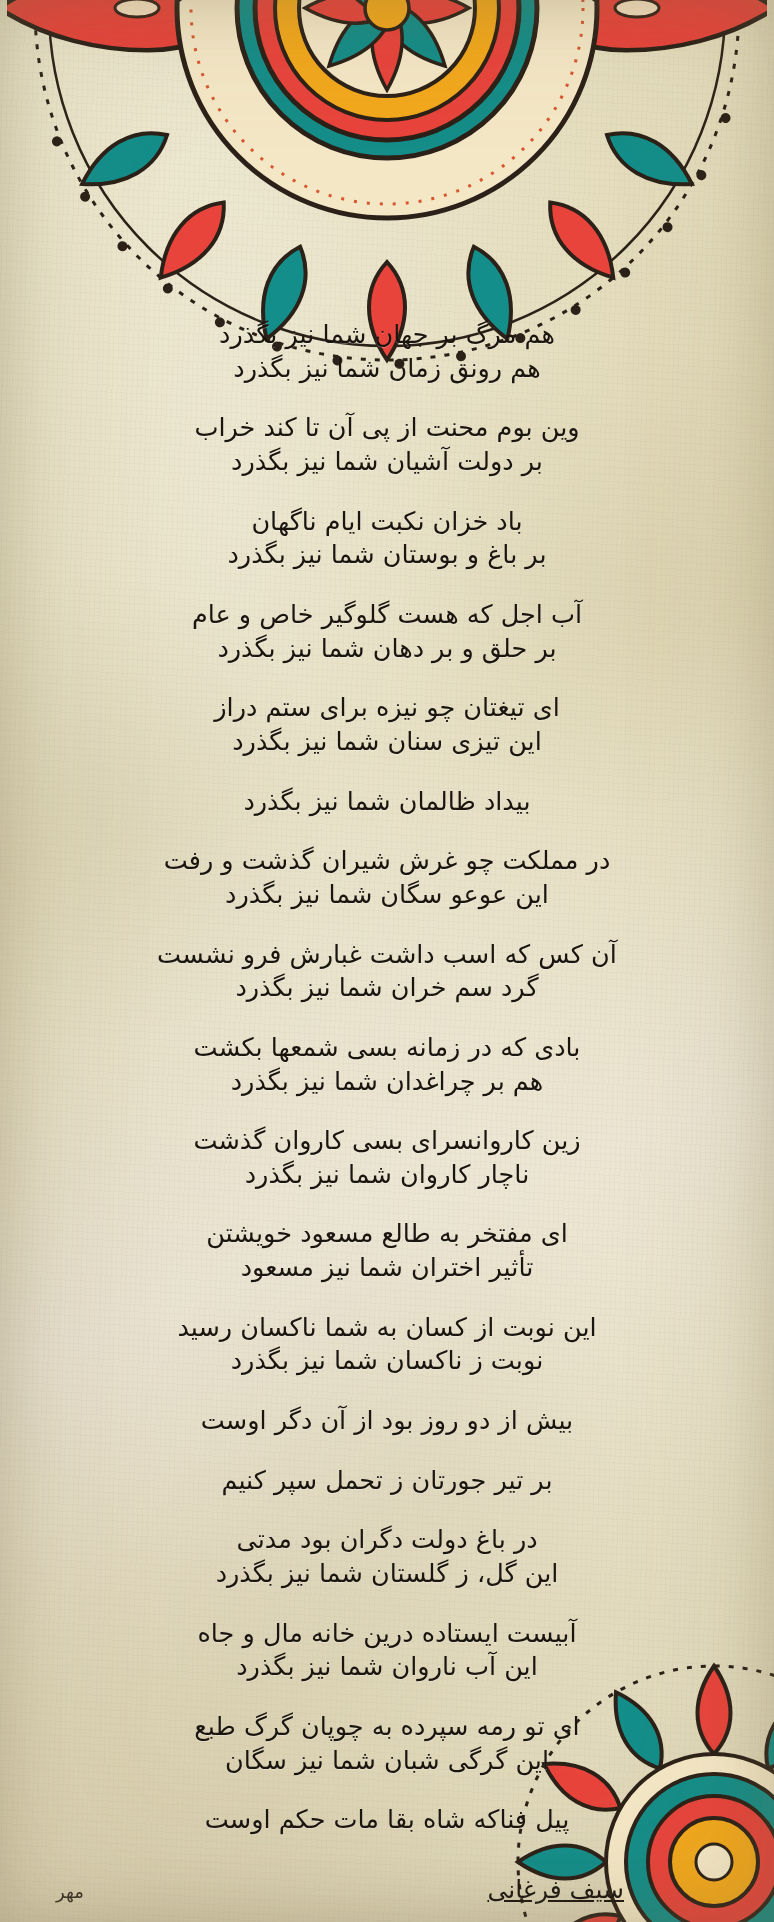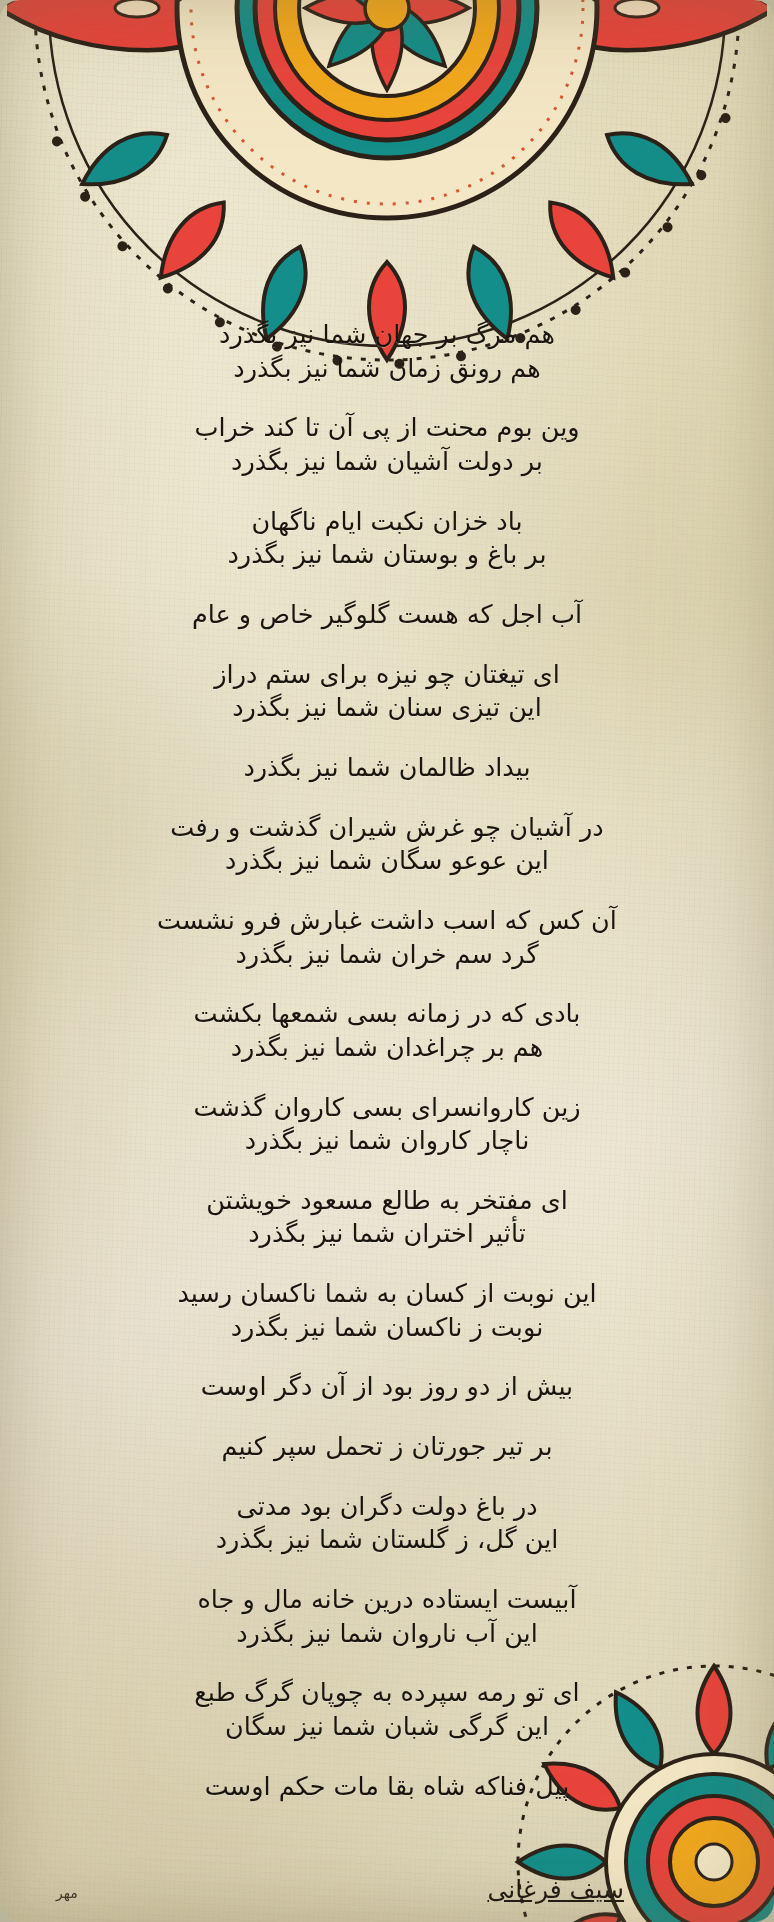--- a/index.html
+++ b/index.html
@@ -10,21 +10,20 @@
   .page {
     position: relative;
     width: 774px;
     height: 1922px;
     overflow: hidden;
     background:
       radial-gradient(ellipse at 30% 25%, rgba(255,255,255,0.35) 0%, rgba(255,255,255,0) 55%),
       radial-gradient(ellipse at 75% 70%, rgba(255,252,235,0.30) 0%, rgba(255,255,255,0) 60%),
       linear-gradient(160deg, #e9e2c4 0%, #e4dcbc 18%, #ded5b2 40%, #e6decb 62%, #ddd4b5 82%, #d6ccab 100%);
     font-family: "DejaVu Sans", "Liberation Sans", sans-serif;
-    border-radius: 20px;
   }
   
   .paper-texture {
     position: absolute;
     inset: 0;
     pointer-events: none;
     opacity: 0.55;
     background-image:
       repeating-linear-gradient(92deg, rgba(160,150,110,0.10) 0px, rgba(160,150,110,0.10) 1px, rgba(0,0,0,0) 1px, rgba(0,0,0,0) 5px),
       repeating-linear-gradient(3deg, rgba(120,110,80,0.07) 0px, rgba(120,110,80,0.07) 1px, rgba(0,0,0,0) 1px, rgba(0,0,0,0) 7px),
@@ -92,21 +91,21 @@
     justify-content: space-between;
     padding: 0 150px 0 56px;
     direction: rtl;
   }
   .poet-name {
     font-size: 25px;
     color: #1b1510;
     text-decoration: underline;
   }
   .publisher-name {
-    font-size: 14px;
+    font-size: 18px;
     color: #2a2118;
     opacity: 0.92;
     margin-top: 6px;
   }
 </style>
 </head>
 <body>
 
 <div class="page">
 
@@ -435,47 +434,48 @@
     <div class="couplet">
       <span class="line">وین بوم محنت از پی آن تا کند خراب</span>
       <span class="line">بر دولت آشیان شما نیز بگذرد</span>
     </div>
     <div class="couplet">
       <span class="line">باد خزان نکبت ایام ناگهان</span>
       <span class="line">بر باغ و بوستان شما نیز بگذرد</span>
     </div>
     <div class="couplet">
       <span class="line">آب اجل که هست گلوگیر خاص و عام</span>
+      <span class="line">بر حلق و بر دهان شما نیز بگذرد</span>
     </div>
     <div class="couplet">
       <span class="line">ای تیغتان چو نیزه برای ستم دراز</span>
       <span class="line">این تیزی سنان شما نیز بگذرد</span>
     </div>
     <div class="couplet">
       <span class="line">بیداد ظالمان شما نیز بگذرد</span>
     </div>
     <div class="couplet">
-      <span class="line">در آشیان چو غرش شیران گذشت و رفت</span>
+      <span class="line">در مملکت چو غرش شیران گذشت و رفت</span>
       <span class="line">این عوعو سگان شما نیز بگذرد</span>
     </div>
     <div class="couplet">
       <span class="line">آن کس که اسب داشت غبارش فرو نشست</span>
       <span class="line">گرد سم خران شما نیز بگذرد</span>
     </div>
     <div class="couplet">
       <span class="line">بادی که در زمانه بسی شمعها بکشت</span>
       <span class="line">هم بر چراغدان شما نیز بگذرد</span>
     </div>
     <div class="couplet">
       <span class="line">زین کاروانسرای بسی کاروان گذشت</span>
       <span class="line">ناچار کاروان شما نیز بگذرد</span>
     </div>
     <div class="couplet">
       <span class="line">ای مفتخر به طالع مسعود خویشتن</span>
-      <span class="line">تأثیر اختران شما نیز بگذرد</span>
+      <span class="line">تأثیر اختران شما نیز مسعود</span>
     </div>
     <div class="couplet">
       <span class="line">این نوبت از کسان به شما ناکسان رسید</span>
       <span class="line">نوبت ز ناکسان شما نیز بگذرد</span>
     </div>
     <div class="couplet">
       <span class="line">بیش از دو روز بود از آن دگر اوست</span>
     </div>
     <div class="couplet">
       <span class="line">بر تیر جورتان ز تحمل سپر کنیم</span>

